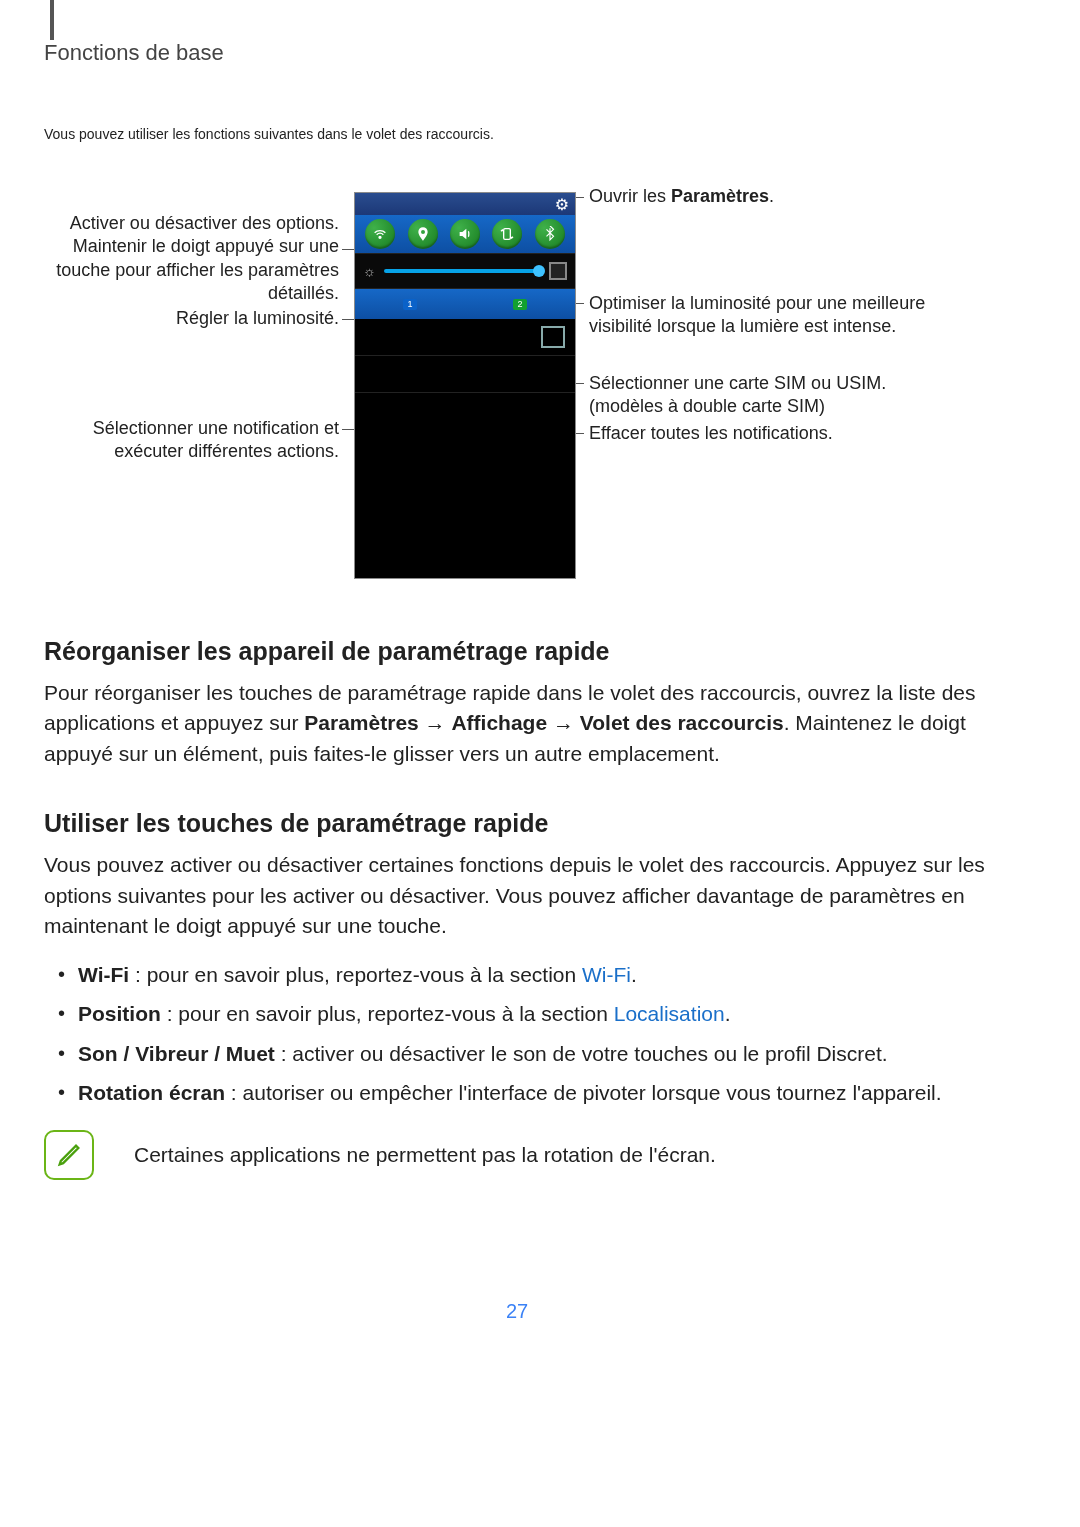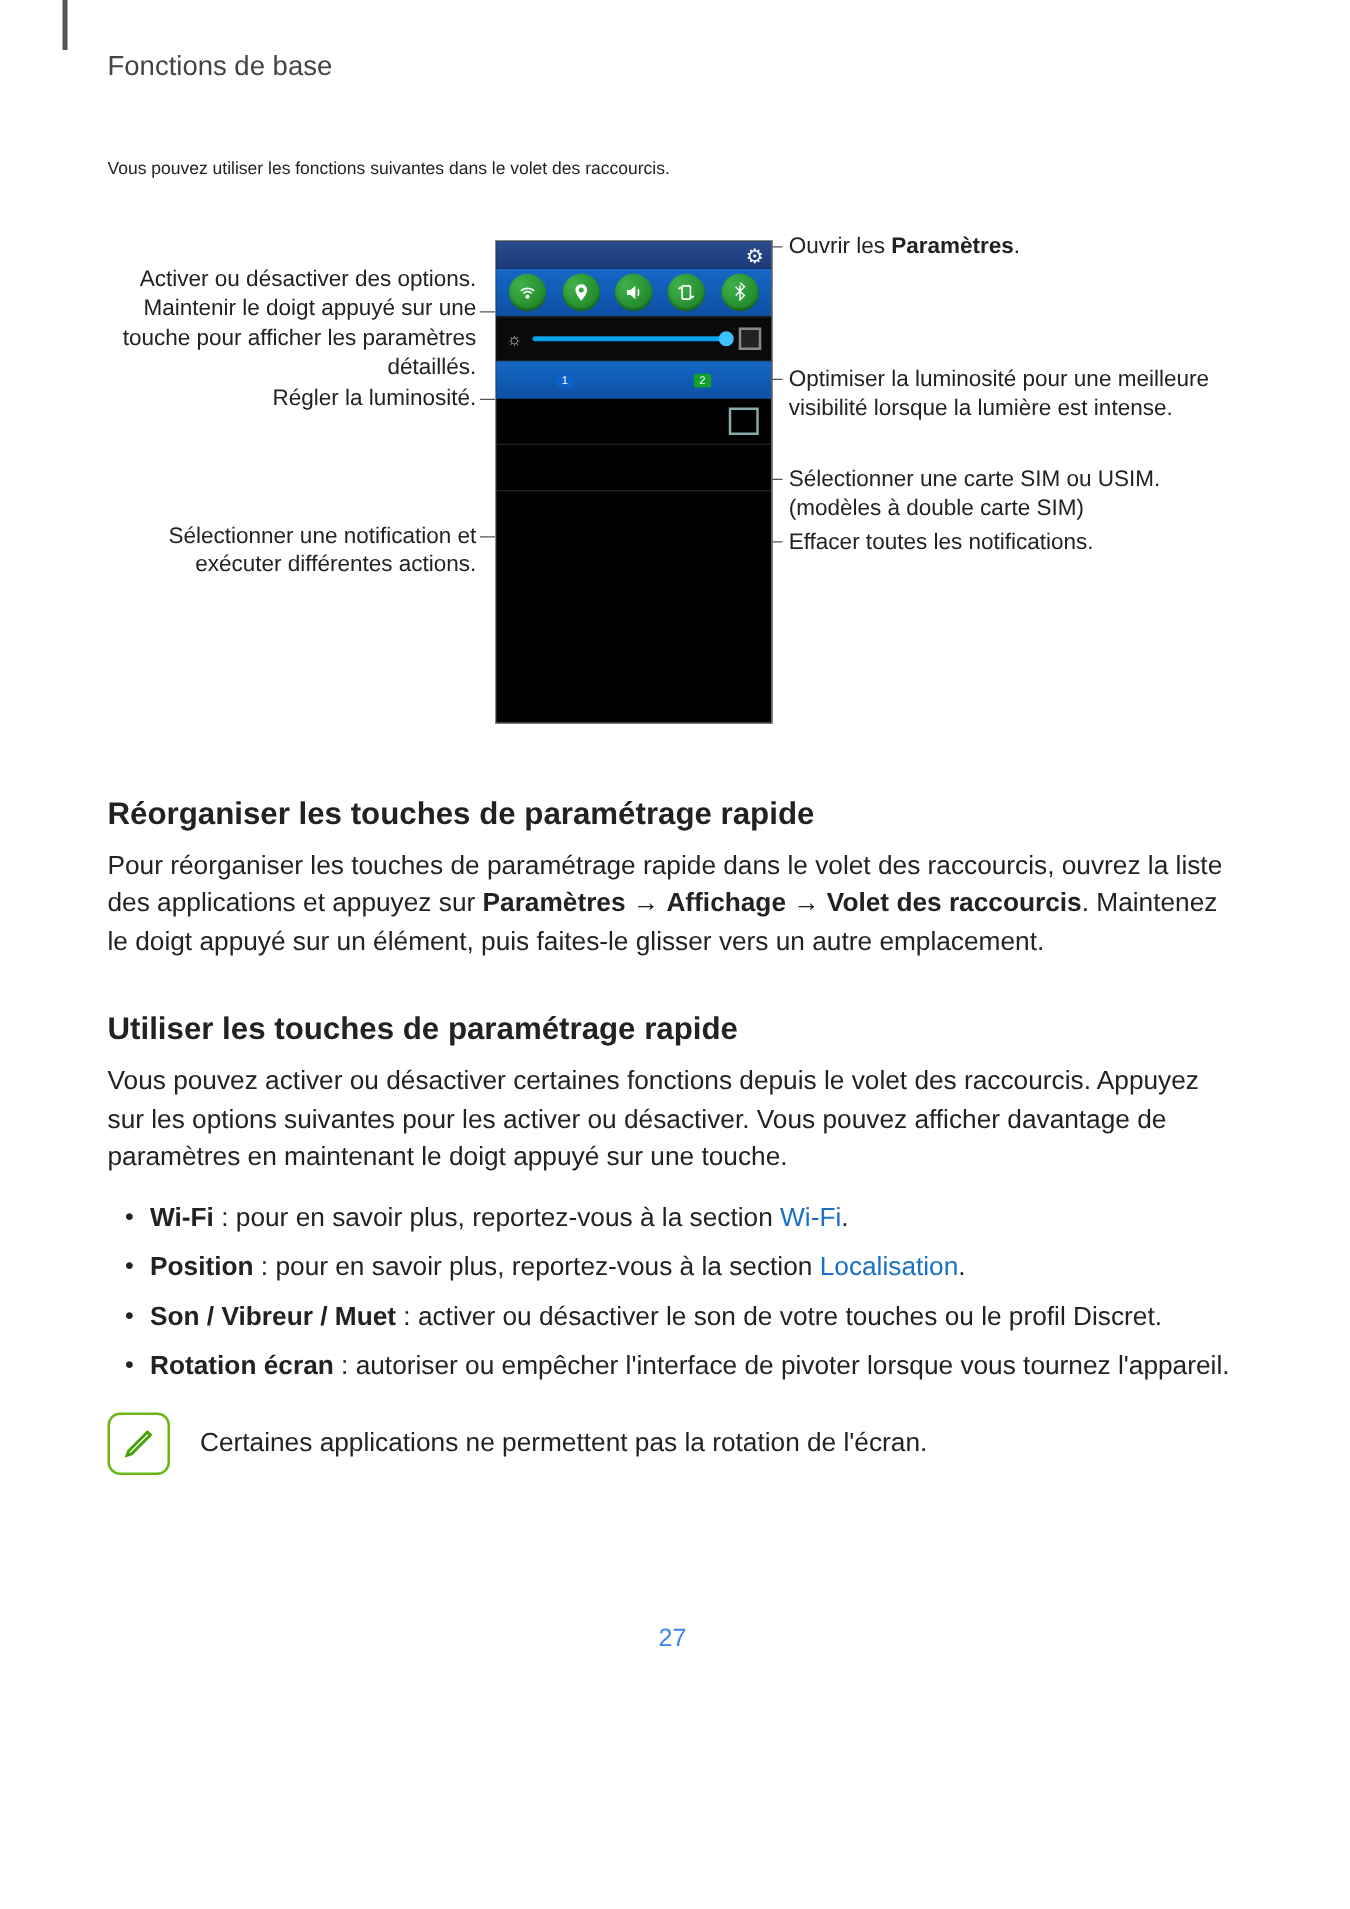--- a/index.html
+++ b/index.html
@@ -4,21 +4,21 @@
 <style>
   body {
     margin: 0;
     padding: 0;
     font-family: -apple-system, BlinkMacSystemFont, "Segoe UI", Arial, sans-serif;
     color: #222;
     background: #fff;
     width: 1080px;
   }
   .page {
-    padding: 40px 90px 60px 86px;
+    padding: 40px 90px 60px 44px;
     position: relative;
   }
   .top-rule {
     position: absolute;
     top: 0;
     left: 50px;
     width: 4px;
     height: 40px;
     background: #555;
   }
@@ -202,21 +202,21 @@
     position: absolute;
     left: 14px;
     top: 0;
     font-size: 20px;
     color: #222;
   }
   a.lnk { color: #1a6fc9; text-decoration: none; }
   .note-box {
     display: flex;
     align-items: center;
-    gap: 24px;
+    gap: 40px;
     margin-top: 10px;
   }
   .note-icon {
     width: 46px;
     height: 46px;
     border: 2px solid #6bb517;
     border-radius: 10px;
     display: flex;
     align-items: center;
     justify-content: center;
@@ -312,21 +312,21 @@
             <span class="sim-badge sim2">2</span>
           </div>
       </div>
       <div class="notif-row">
         <div class="clear-box"></div>
       </div>
       <div class="notif-row"></div>
     </div>
   </div>
 
-  <h3>Réorganiser les touches de paramétrage rapide</h3>
+  <h3>Réorganiser les appareil de paramétrage rapide</h3>
   <p class="body">
     <span>Pour réorganiser les touches de paramétrage rapide dans le volet des raccourcis, ouvrez la liste des applications et appuyez sur </span><strong>Paramètres</strong><span> → </span><strong>Affichage</strong><span> → </span><strong>Volet des raccourcis</strong><span>. Maintenez le doigt appuyé sur un élément, puis faites-le glisser vers un autre emplacement.</span>
   </p>
 
   <h3>Utiliser les touches de paramétrage rapide</h3>
   <p class="body">Vous pouvez activer ou désactiver certaines fonctions depuis le volet des raccourcis. Appuyez sur les options suivantes pour les activer ou désactiver. Vous pouvez afficher davantage de paramètres en maintenant le doigt appuyé sur une touche.</p>
 
   <ul class="bullets">
     <li>
       <strong>Wi-Fi</strong><span> : pour en savoir plus, reportez-vous à la section </span><a class="lnk">Wi-Fi</a><span>.</span>

